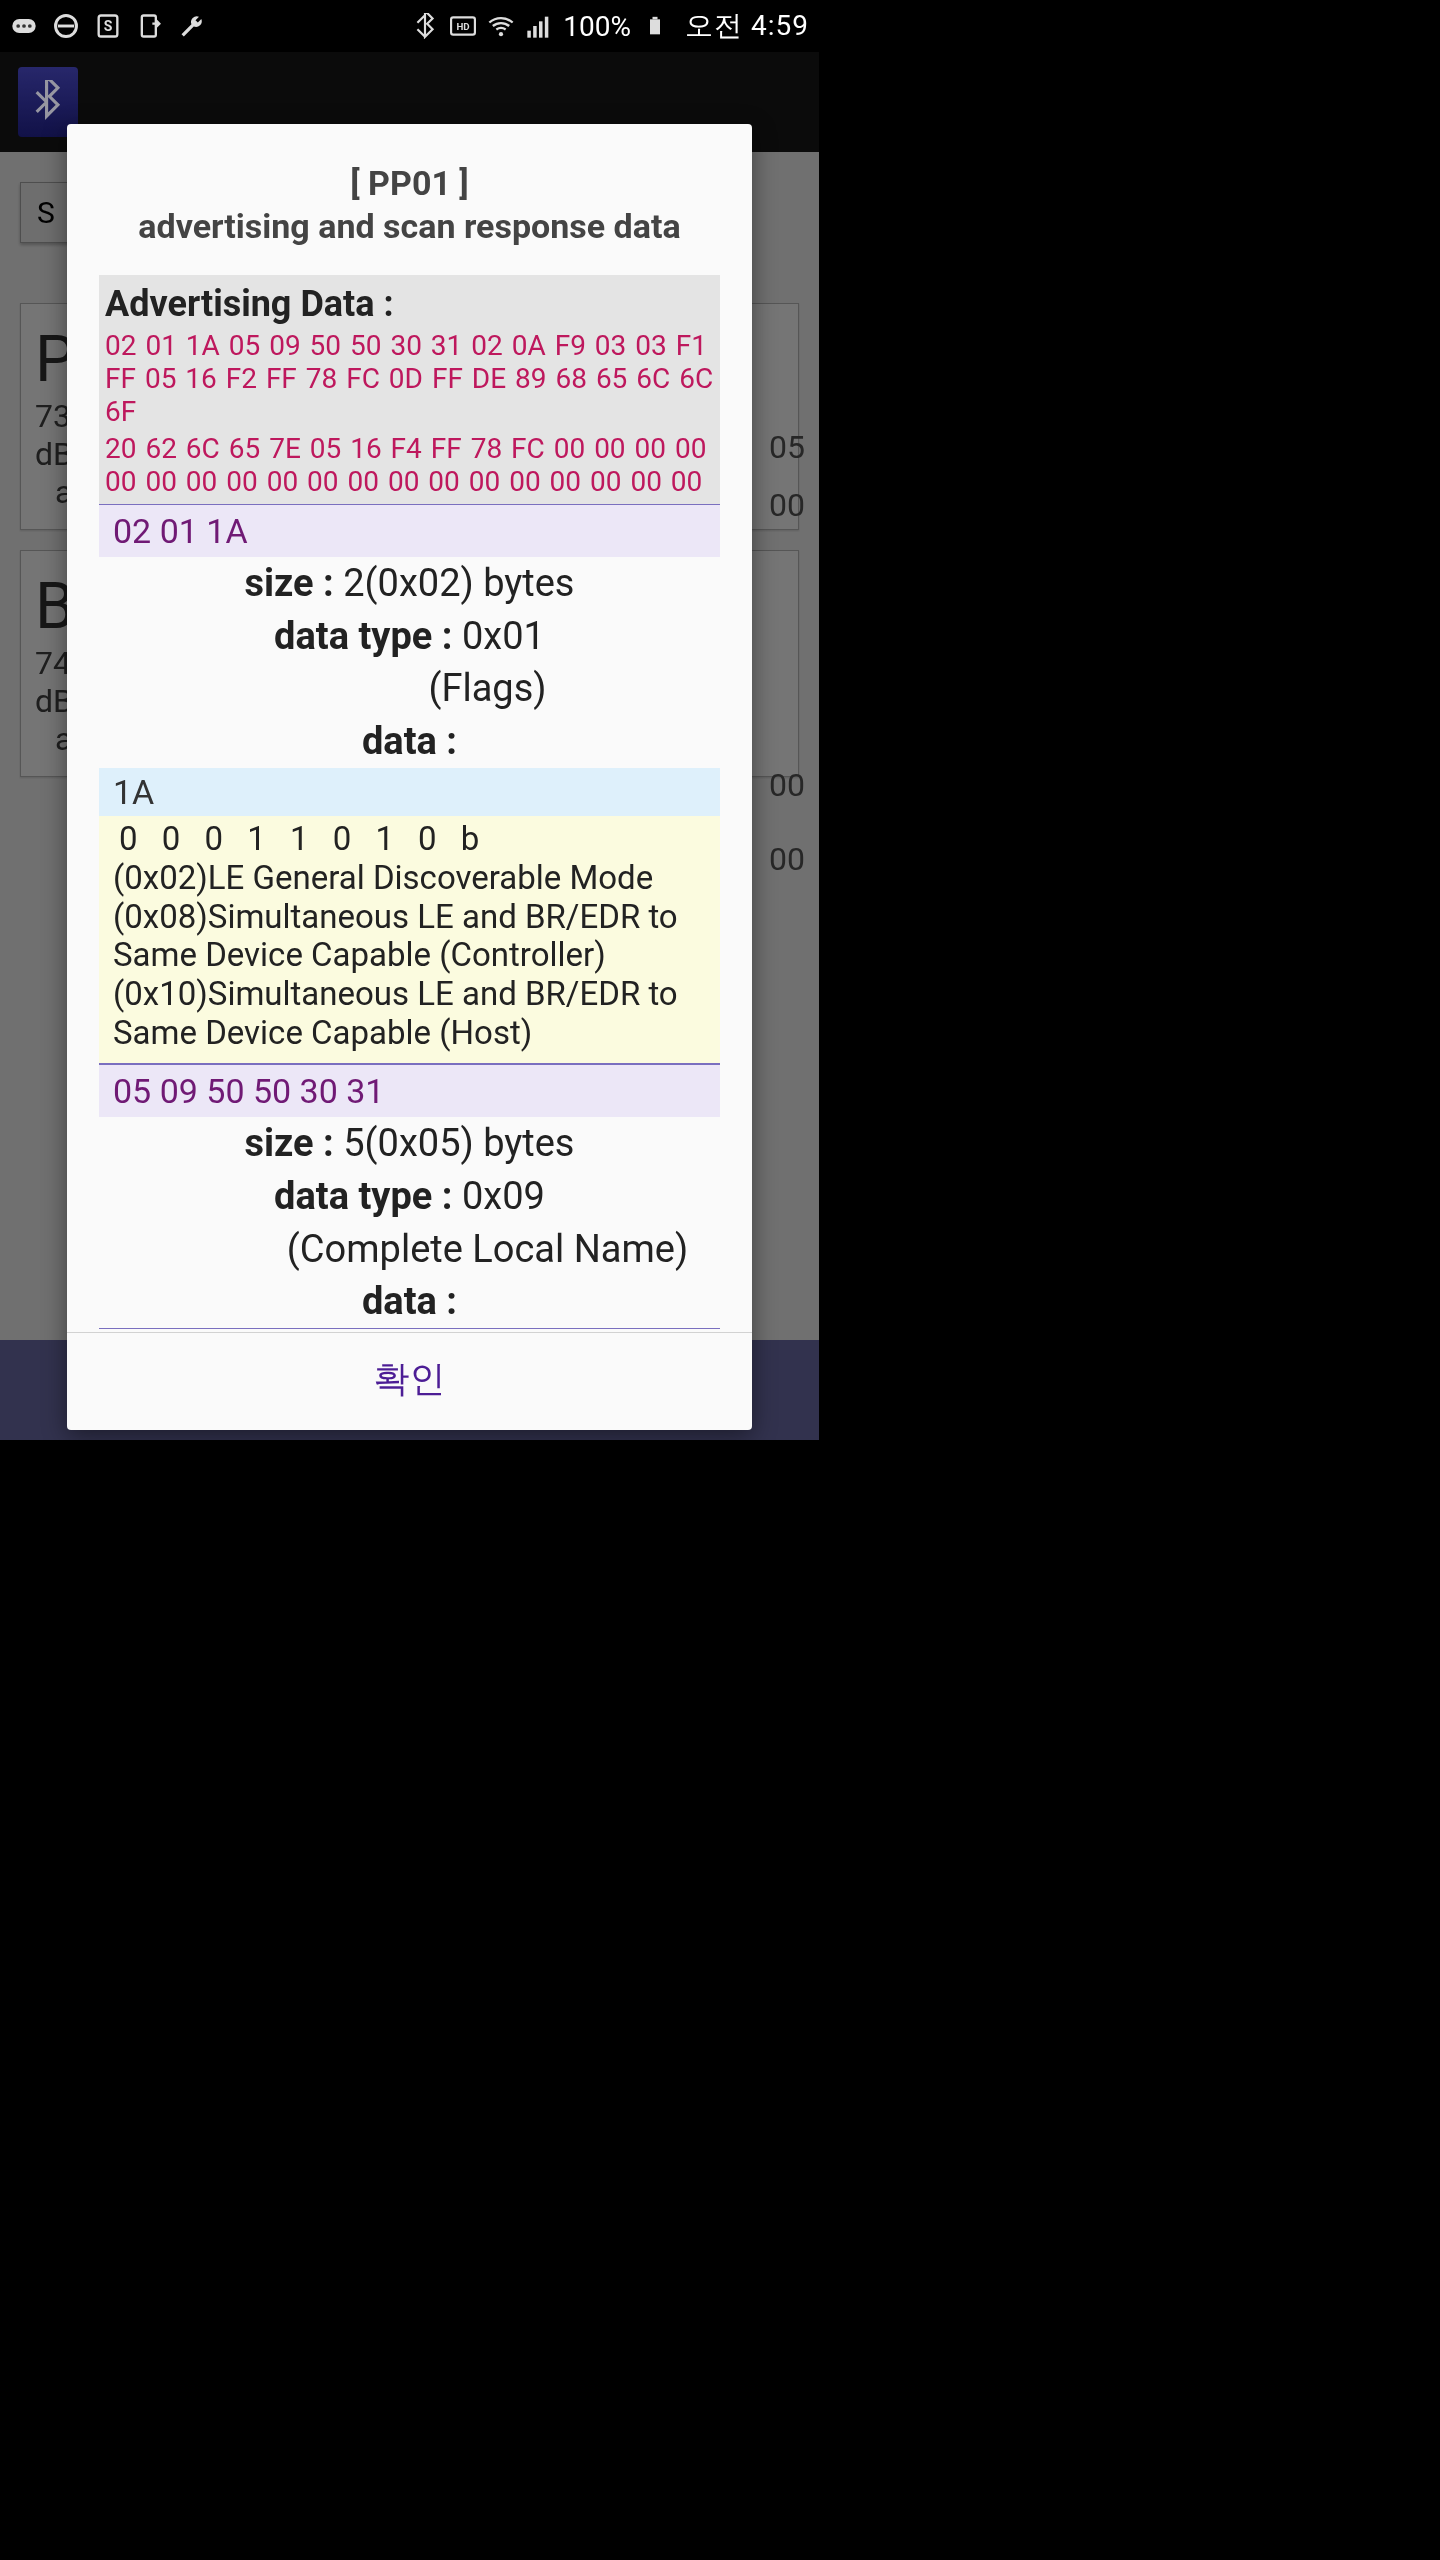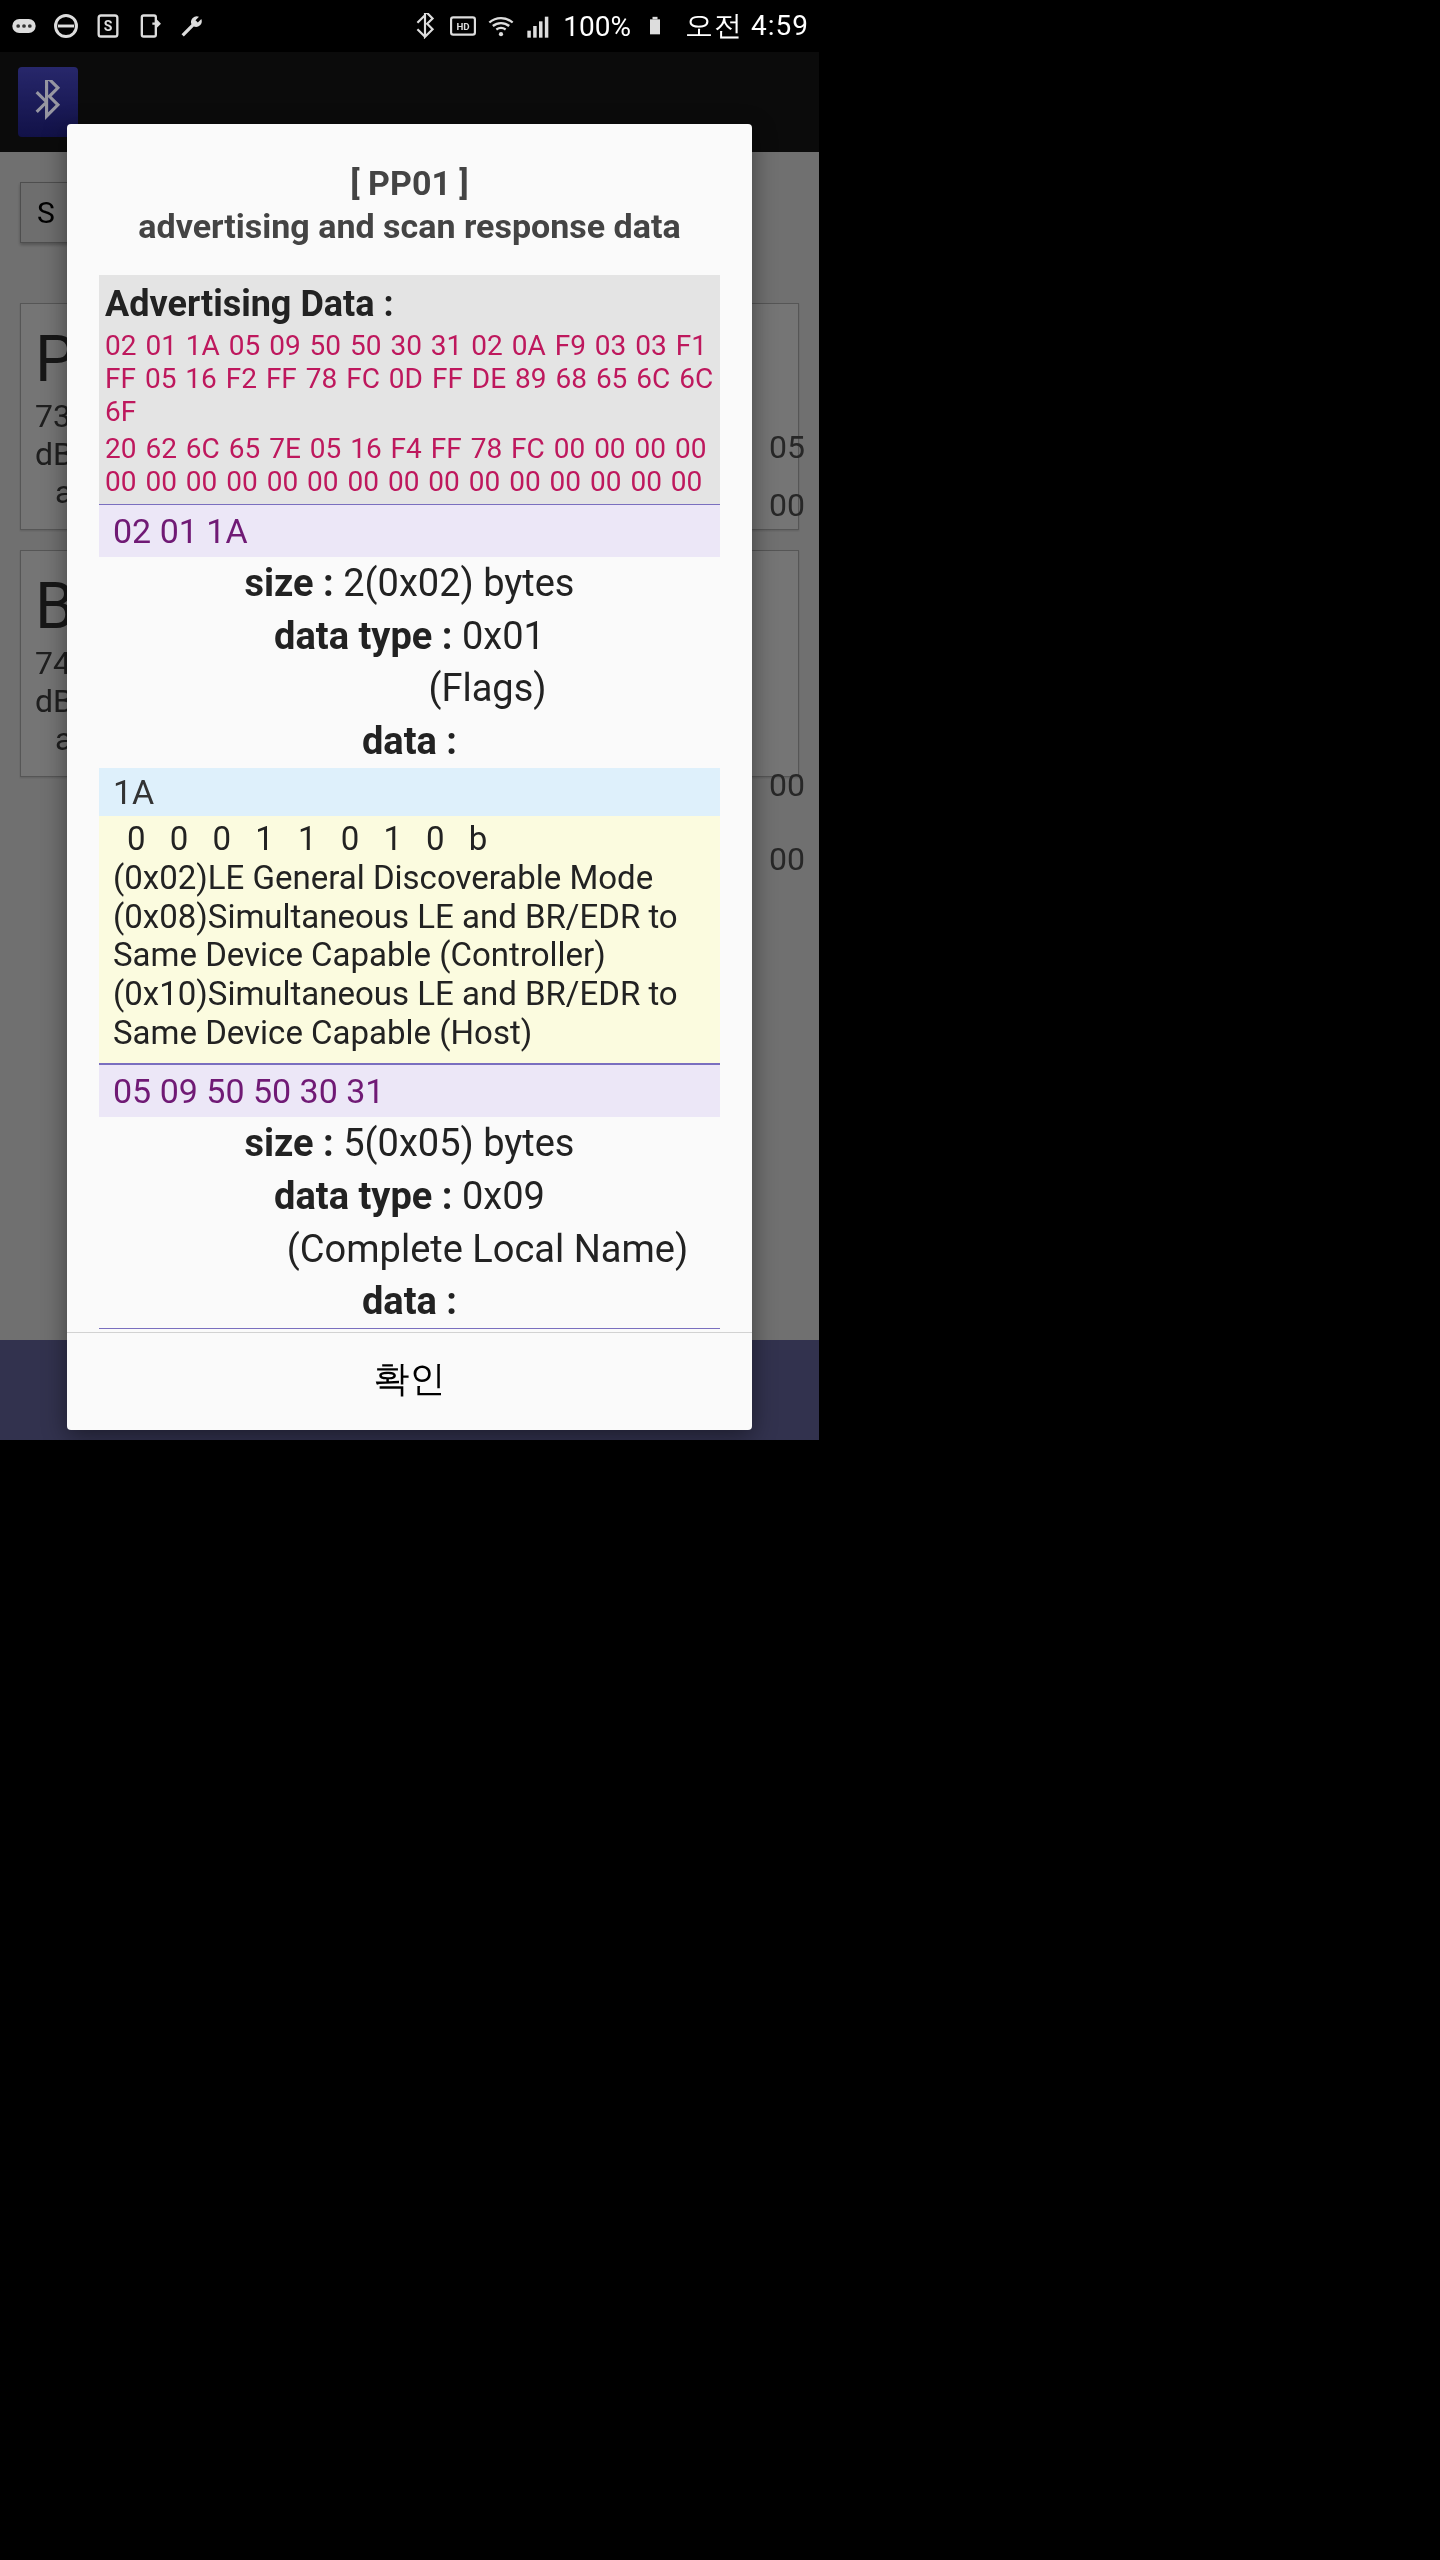--- a/index.html
+++ b/index.html
@@ -124,30 +124,30 @@
     background: #def0fb;
     font-size: 34px; color:#333;
     padding: 4px 14px;
   }
   .explain {
     background: #fbfbdf;
     font-size: 33px; color:#222;
     padding: 4px 14px 10px;
     line-height:1.18;
   }
-  .bits { letter-spacing: 8px; padding-left: 6px; margin-left: 8px; }
+  .bits { letter-spacing: 8px; padding-left: 6px; }
 
   .dialog-footer {
     border-top: 1px solid #d2d2d2;
     text-align: center;
     padding: 22px 0 26px;
   }
   .ok-btn {
     font-size: 36px;
-    color: #000000;
+    color: #4c1d95;
     font-weight: 500;
     background: none; border: none; cursor: pointer;
   }
 </style>
 </head>
 <body>
 
 <div class="status-bar">
   <div class="status-left">
     <span class="status-icon">

